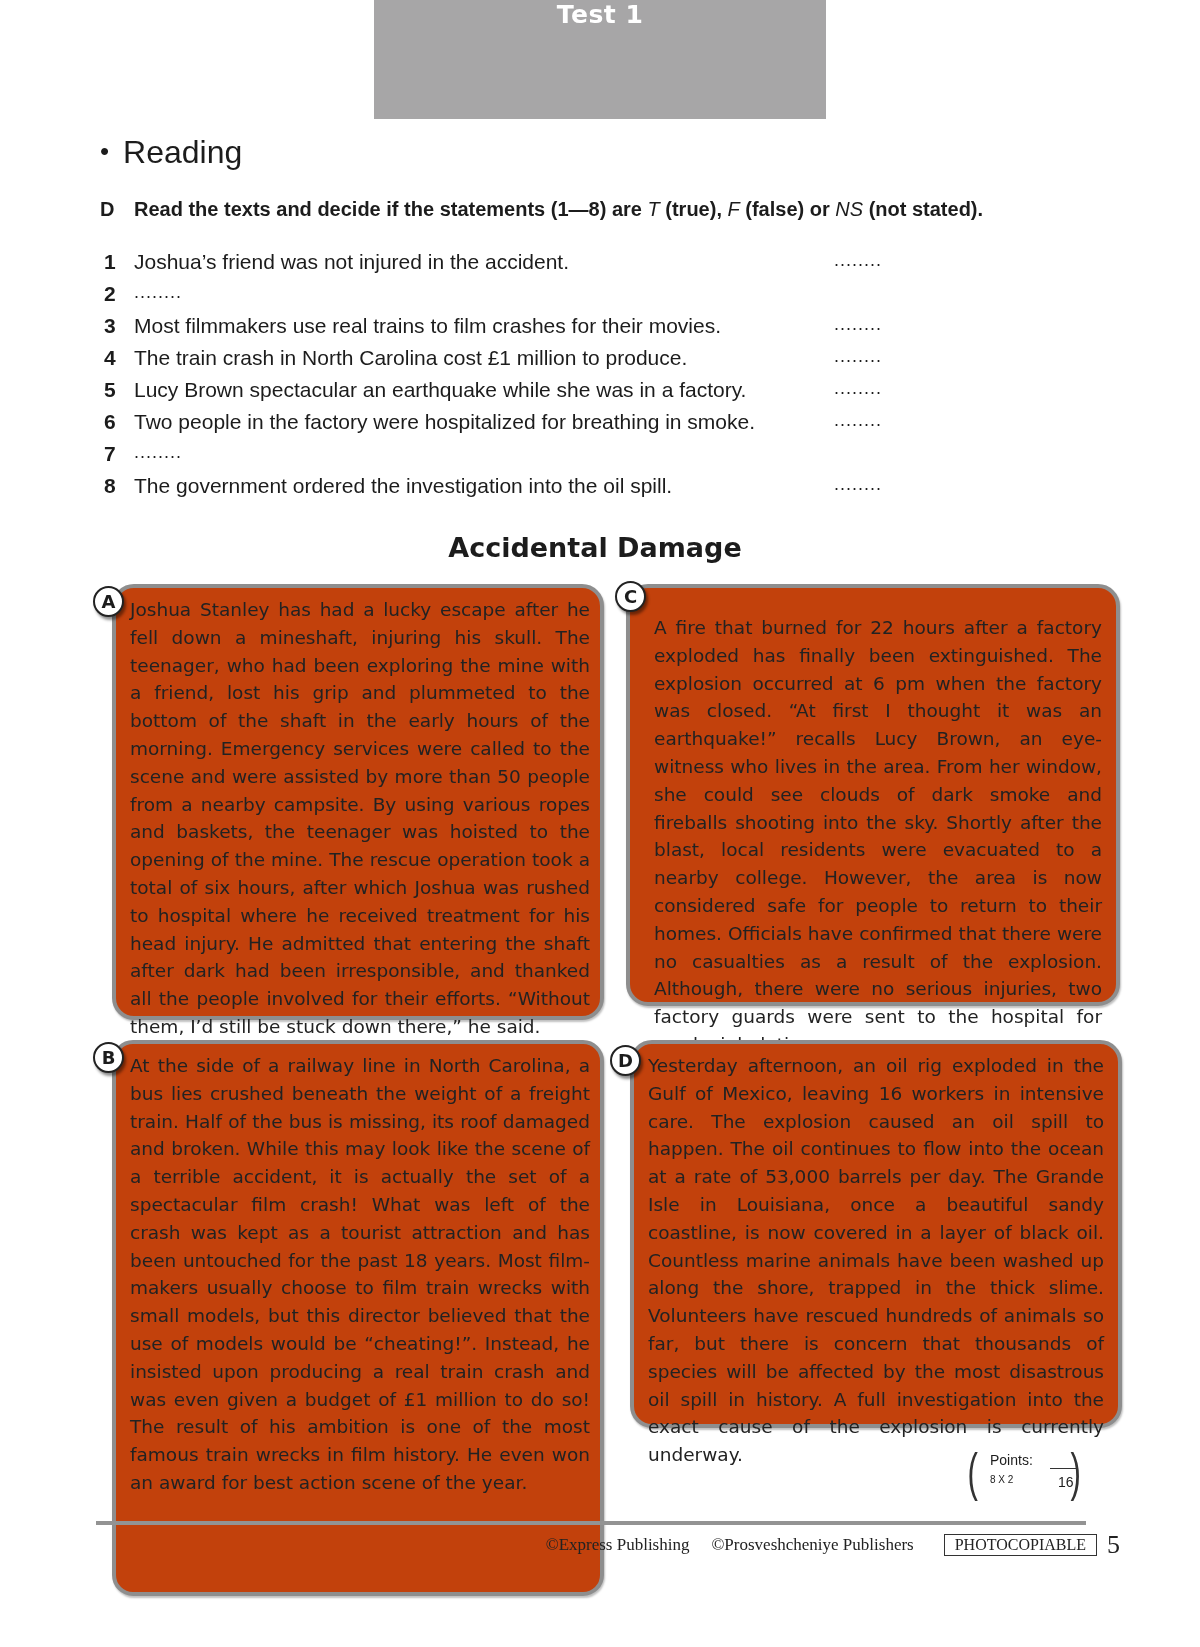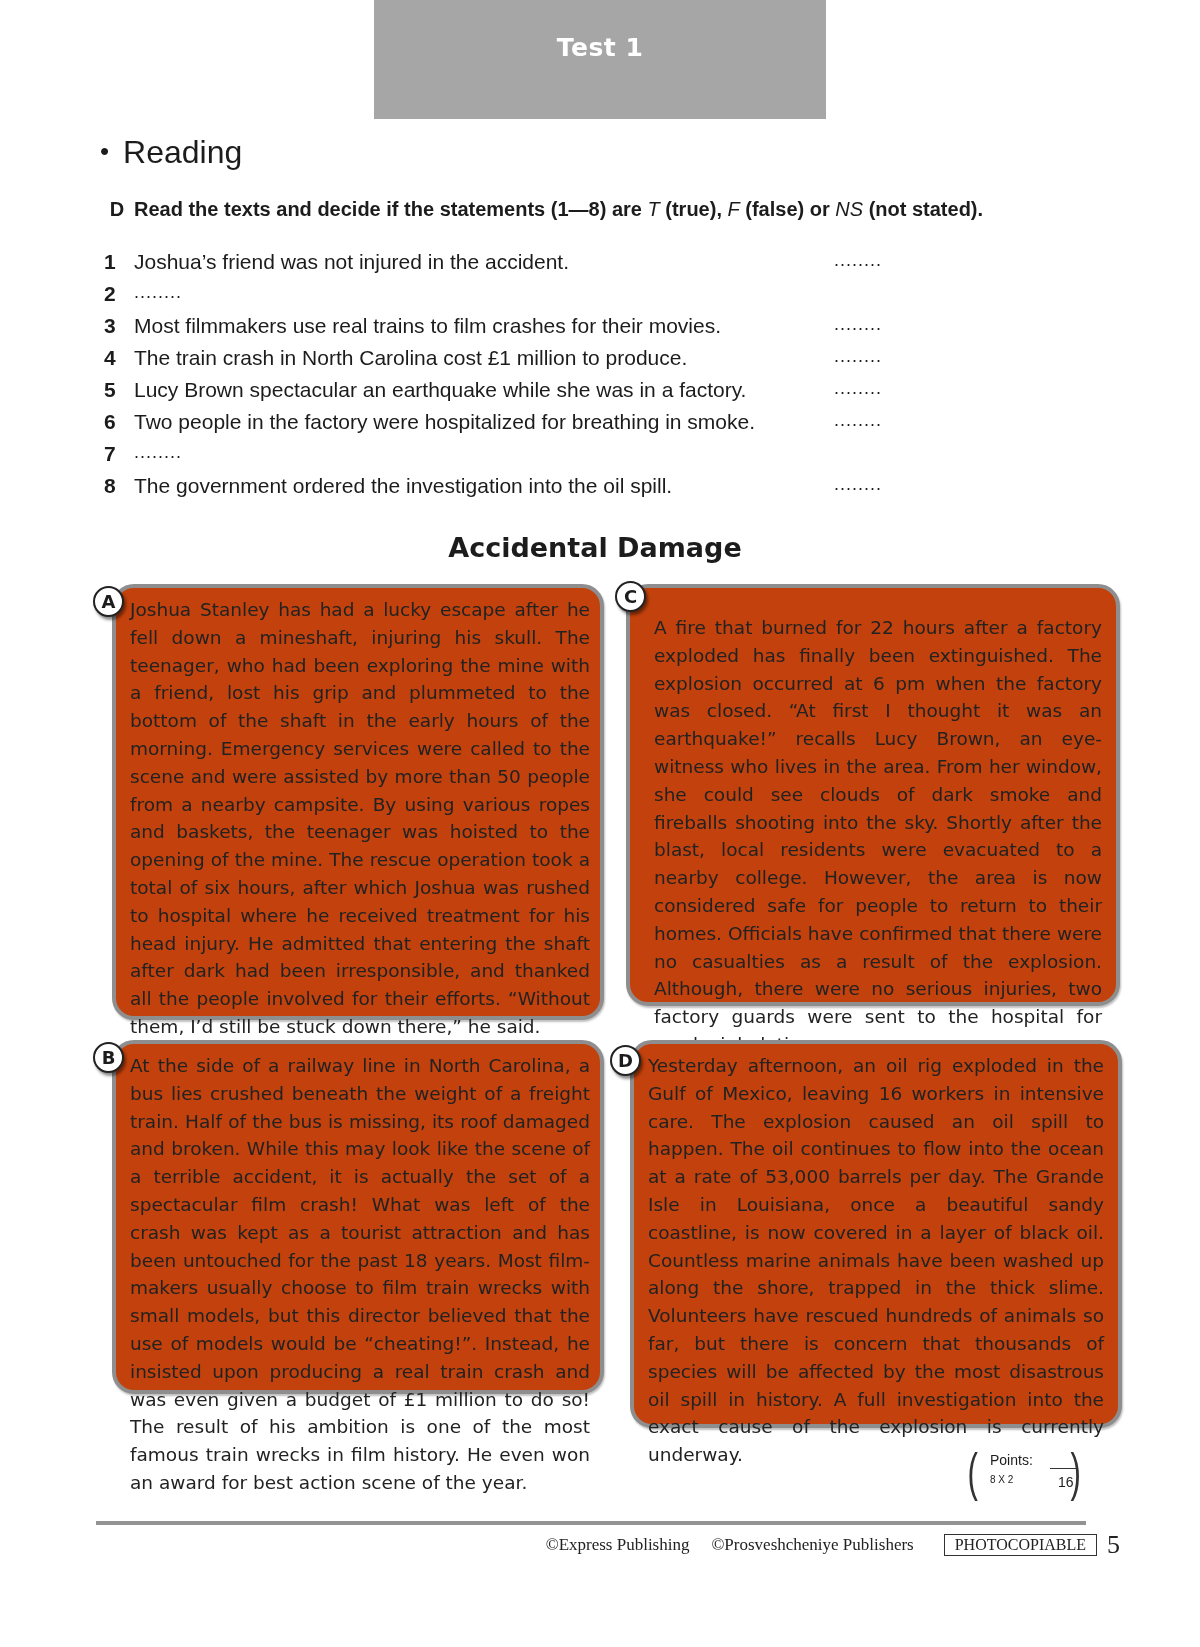--- a/index.html
+++ b/index.html
@@ -1,29 +1,29 @@
 <!DOCTYPE html>
 <html><head>
 <meta charset="utf-8">
 <style>
   html, body { margin:0; padding:0; background:#ffffff; }
   body { width:1200px; height:1647px; position:relative; overflow:hidden;
          font-family:"DejaVu Sans", "Liberation Sans", sans-serif; color:#1c1c1c; }
 
   .test-banner { position:absolute; left:374px; top:0; width:452px; height:119px;
-                 background:#a7a6a7; display:flex; align-items:center; justify-content:center; }
+                 background:#a7a6a7; display:flex; align-items:flex-start; justify-content:center; }
   .test-banner span { color:#ffffff; font-weight:bold; font-size:25px; margin-bottom:24px;
                       font-family:"DejaVu Sans", sans-serif; letter-spacing:0.5px; }
 
   .section-title { position:absolute; left:100px; top:134px; font-size:32px; font-weight:normal;
                    font-family:"Liberation Sans", sans-serif; }
   .section-title .bullet { font-size:26px; margin-right:14px; position:relative; top:-3px; }
 
   .instructions { position:absolute; left:100px; top:198px; font-size:20px; font-weight:bold;
-                  font-family:"Liberation Sans", sans-serif; white-space:nowrap;text-align:center; }
+                  font-family:"Liberation Sans", sans-serif; white-space:nowrap; }
   .instructions .letter { display:inline-block; width:34px; }
   .instructions i { font-weight:normal; }
 
   .statements { position:absolute; left:104px; top:246px; width:790px; margin:0; padding:0; list-style:none; }
   .statements li { height:32px; display:flex; align-items:center; font-size:21px;
                    font-family:"Liberation Sans", sans-serif; }
   .statements .num { width:30px; font-weight:bold; }
   .statements .txt { flex:1; }
   .statements .blank { width:60px; text-align:left; letter-spacing:1px; font-size:18px; position:relative; top:-2px; }
 
@@ -34,21 +34,21 @@
          box-shadow:1px 2px 2px rgba(0,0,0,0.25); box-sizing:border-box; }
   .box p { margin:0; font-family:"DejaVu Sans", sans-serif; font-size:18.5px; line-height:27.8px;
            text-align:justify; color:#222; }
   .label { position:absolute; width:27px; height:27px; border:2px solid #222; border-radius:50%;
            background:#fff; font-weight:bold; font-size:18px; display:flex; align-items:center;
            justify-content:center; box-shadow:2px 3px 3px rgba(0,0,0,0.45);
            font-family:"DejaVu Sans", sans-serif; }
 
   #box-a { left:112px; top:584px; width:492px; height:436px; padding:8px 10px 0 14px; }
   #box-c { left:626px; top:584px; width:494px; height:422px; padding:26px 14px 0 24px; }
-  #box-b { left:112px; top:1040px; width:492px; height:354px; padding:8px 10px 0 14px; }
+  #box-b { left:112px; top:1040px; width:492px; height:556px; padding:8px 10px 0 14px;border-radius:21px; }
   #box-d { left:630px; top:1040px; width:492px; height:388px; padding:8px 14px 0 14px; }
 
   #label-a { left:93px; top:586px; }
   #label-c { left:615px; top:581px; }
   #label-b { left:93px; top:1042px; }
   #label-d { left:610px; top:1045px; }
 
   .points { position:absolute; left:970px; top:1446px; width:120px; height:56px; }
   .points .paren { position:absolute; top:-4px; font-size:52px; font-weight:100; color:#333;
                    font-family:"Liberation Sans", sans-serif; transform:scaleX(0.6); }

